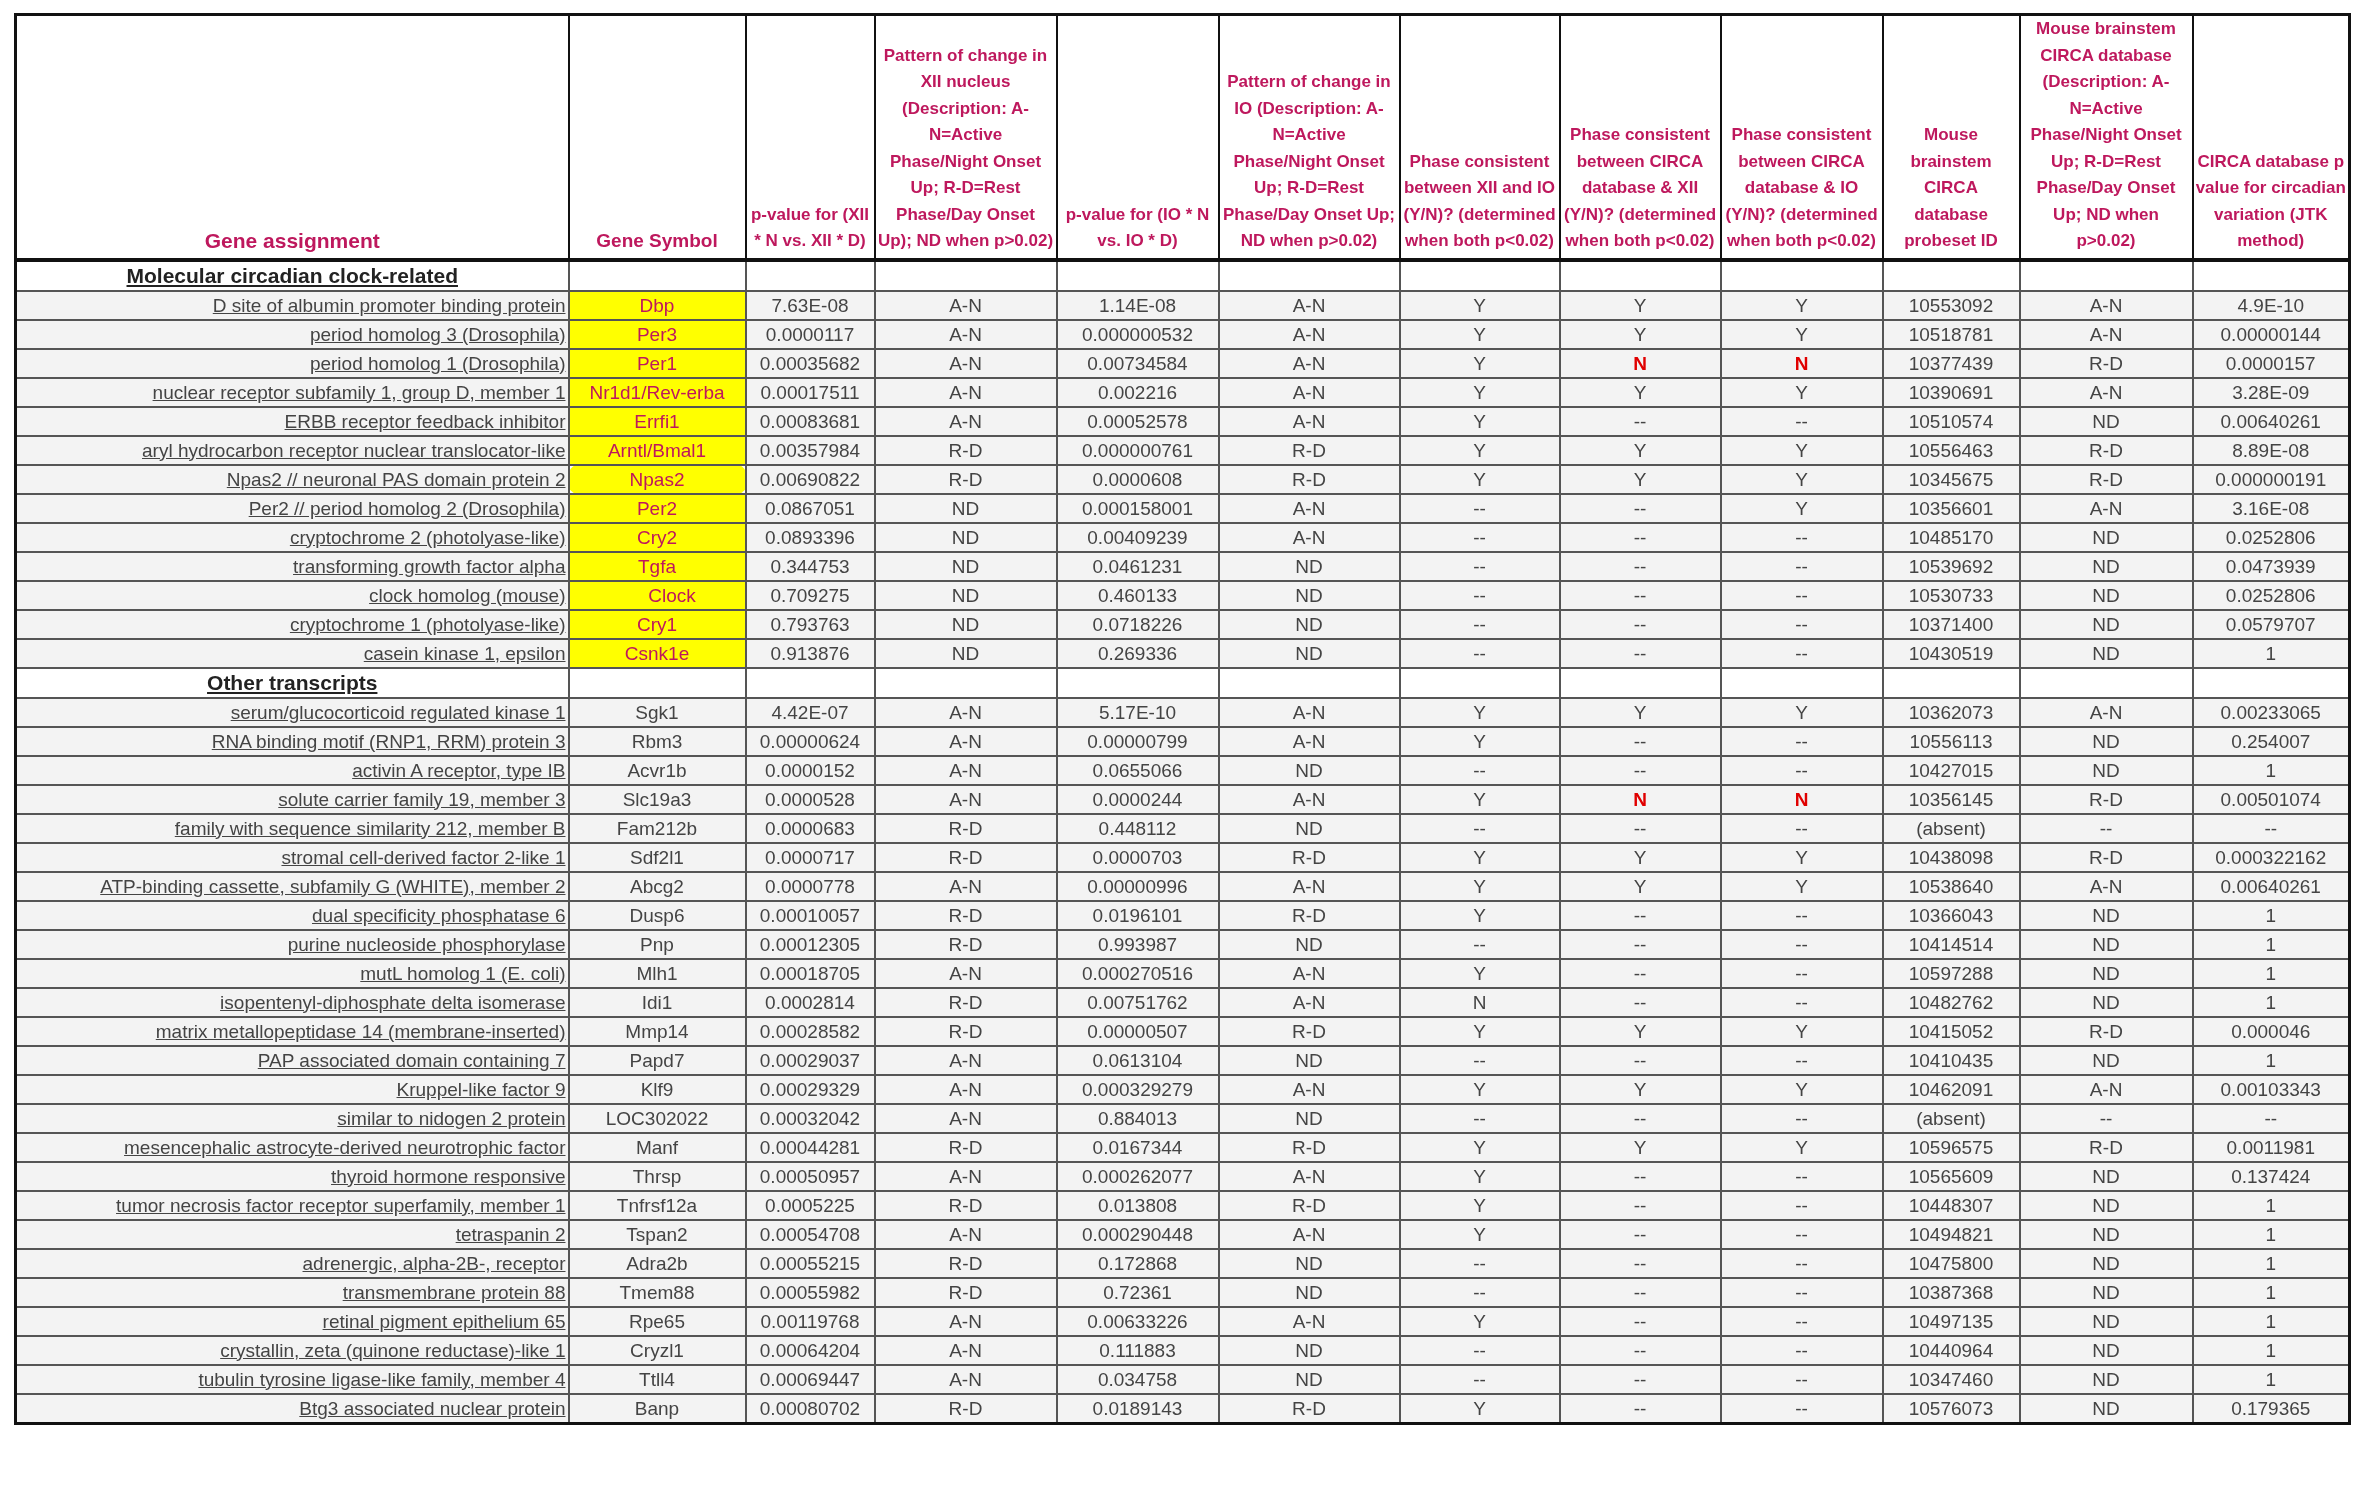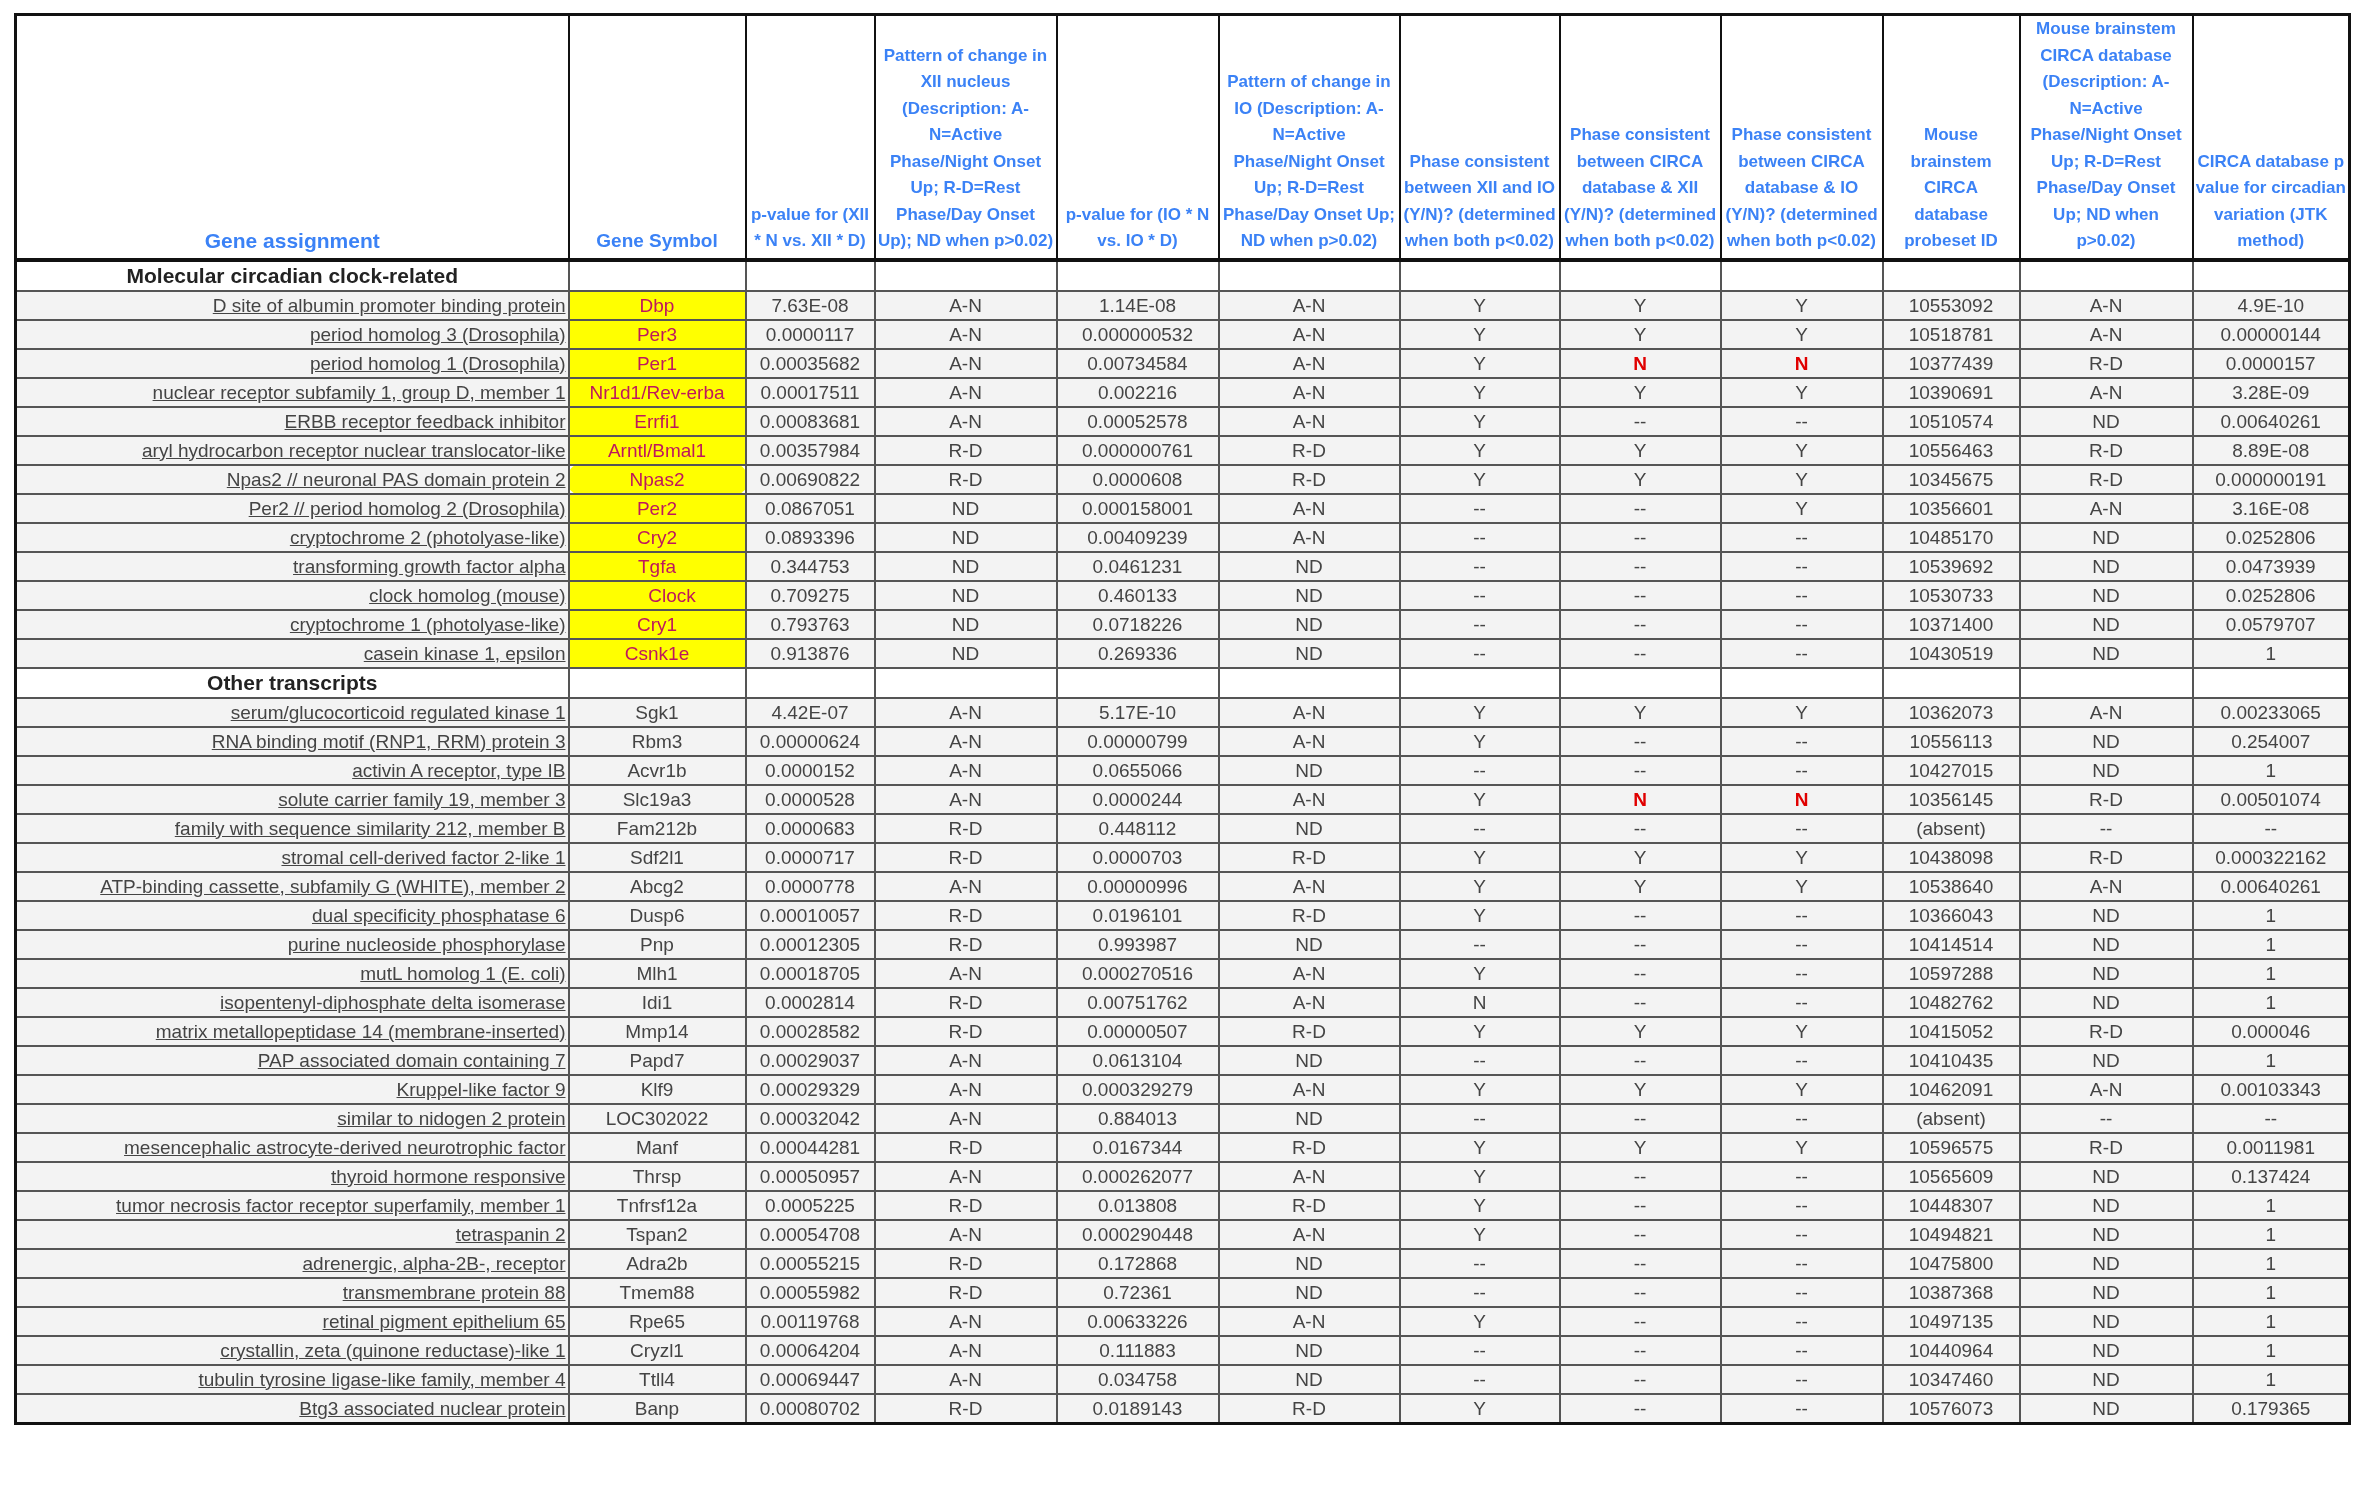--- a/index.html
+++ b/index.html
@@ -1,26 +1,26 @@
 <!DOCTYPE html>
 <html><head>
 <meta charset="utf-8">
 <style>
   html, body { margin: 0; padding: 0; background: #ffffff; }
   body { width: 2363px; height: 1491px; overflow: hidden; font-family: "Liberation Sans", sans-serif; }
   .wrap { position: absolute; left: 14px; top: 13px; }
   table { border-collapse: collapse; table-layout: fixed; width: 2334px; border: 3px solid #111; }
   th, td { border: 2px solid #555; padding: 0 2px; text-align: center; white-space: nowrap; overflow: hidden; }
-  th { font-size: 17px; font-weight: bold; color: #3b82f6; vertical-align: bottom; line-height: 26.5px; white-space: normal; height: 238px; border-color: #111; padding-bottom: 3px; border-bottom: 4px solid #111; }
+  th { font-size: 17px; font-weight: bold; color: #be185d; vertical-align: bottom; line-height: 26.5px; white-space: normal; height: 238px; border-color: #111; padding-bottom: 3px; border-bottom: 4px solid #111; }
   th.gene-assign { font-size: 21px; }
   th.gene-sym { font-size: 19px; }
   td { font-size: 19px; color: #444; height: 27px; background: #f3f3f3; line-height: 27px; }
   td.name { text-align: right; padding-left: 3px; text-decoration: underline; }
   td.sym.hl { background: #ffff00; color: #be185d; }
-  tr.section td { background: #ffffff; font-weight: bold; color: #222; font-size: 21px; height: 28px; }
+  tr.section td { background: #ffffff; font-weight: bold; color: #222; font-size: 21px; height: 28px; text-decoration: underline; }
   tr.section td.sec-title { text-align: center; }
   .red { color: #e00000; font-weight: bold; }
   col.c1 { width: 553px; }
   col.c2 { width: 177px; }
   col.c3 { width: 129px; }
   col.c4 { width: 182px; }
   col.c5 { width: 162px; }
   col.c6 { width: 181px; }
   col.c7 { width: 160px; }
   col.c8 { width: 161px; }

